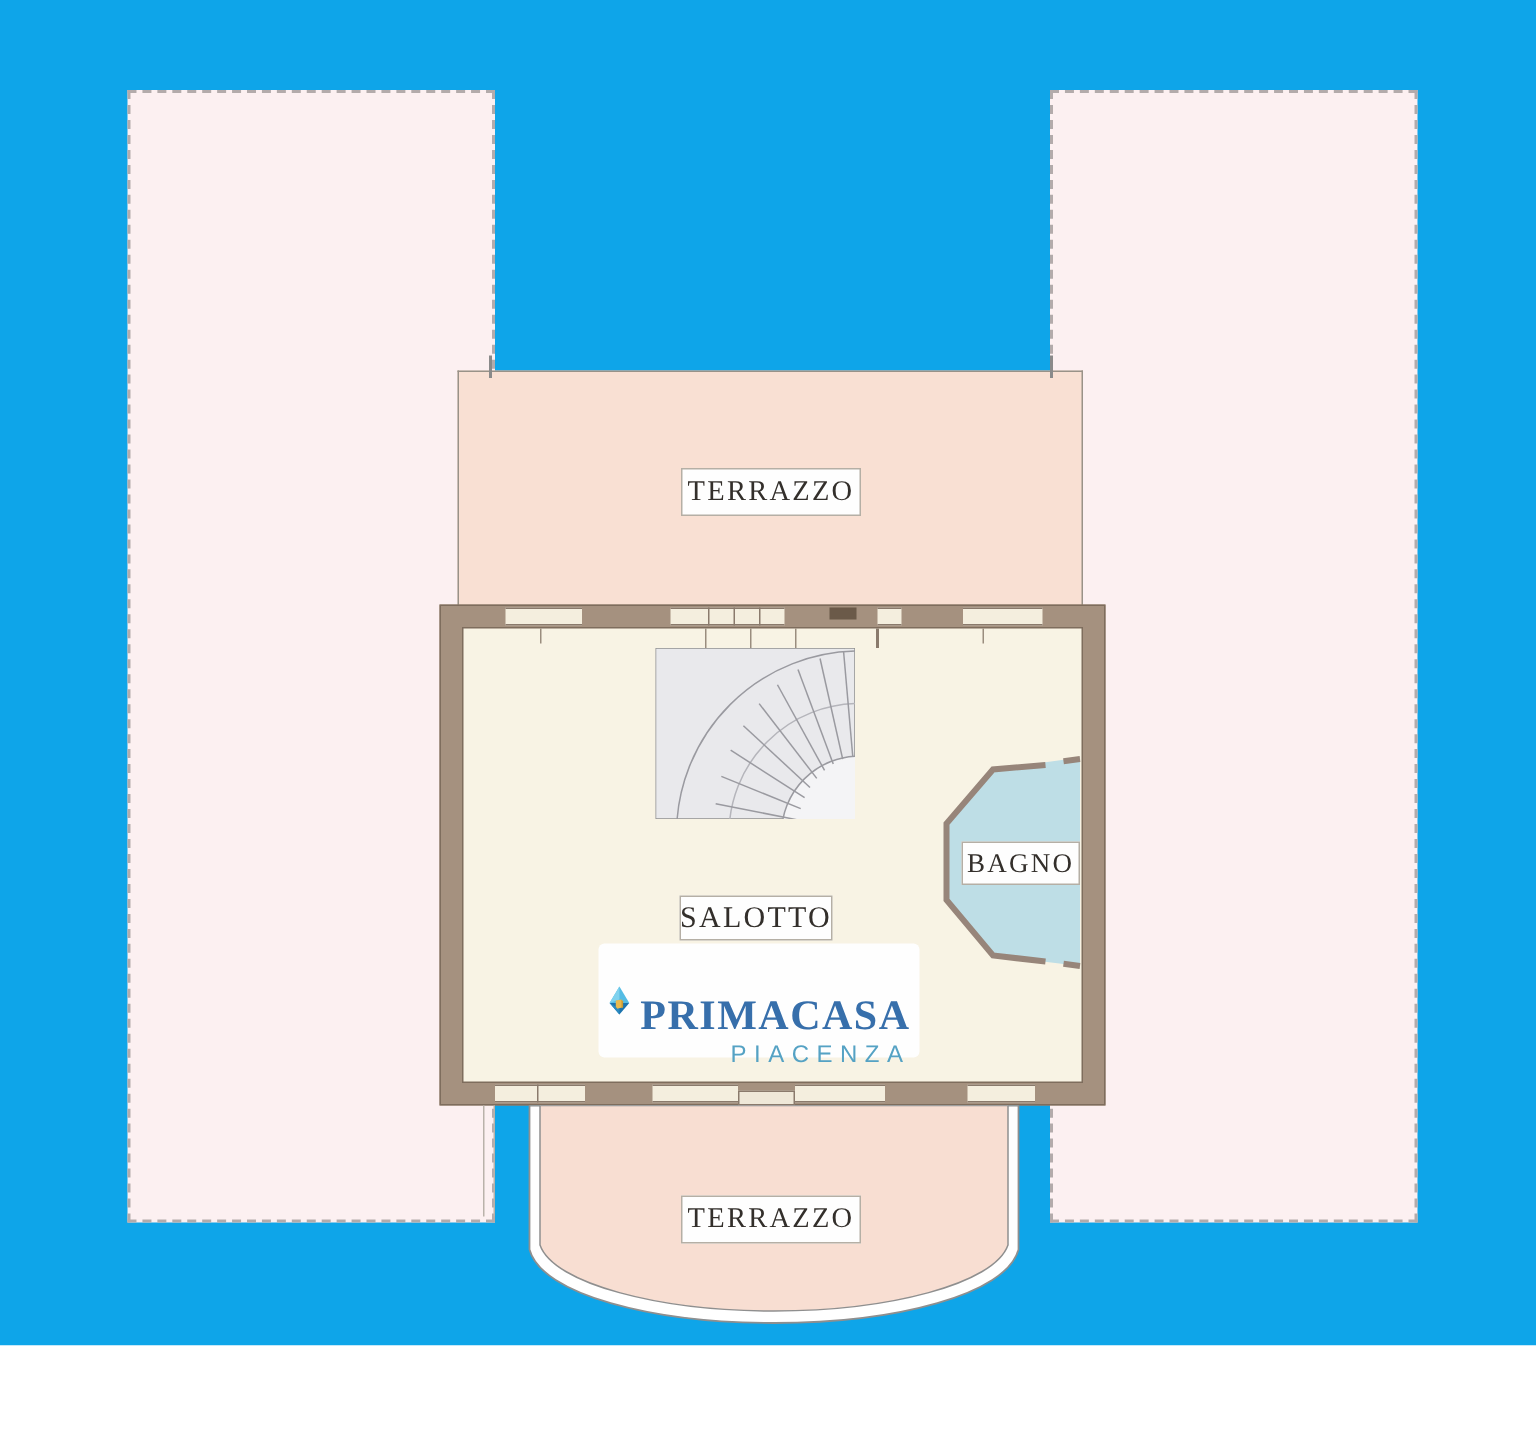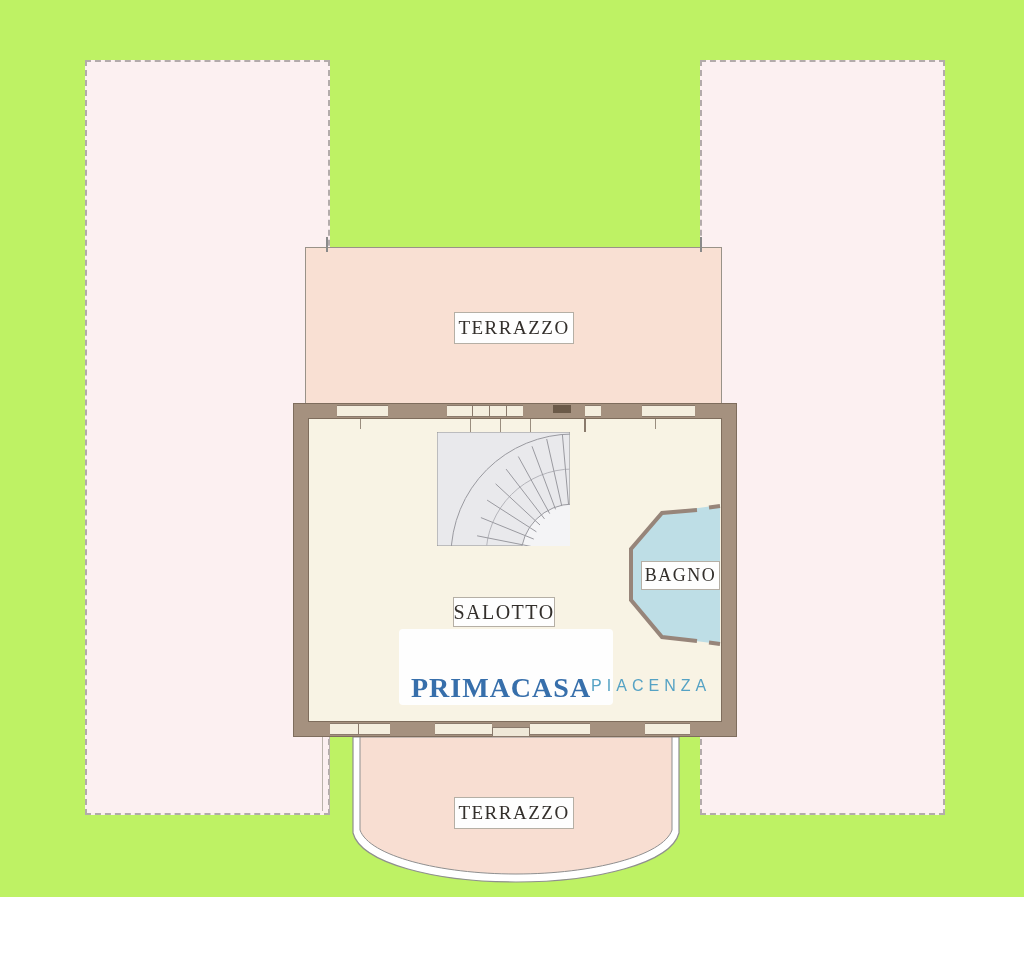--- a/index.html
+++ b/index.html
@@ -1,17 +1,17 @@
 <!DOCTYPE html>
 <html><head>
 <meta charset="utf-8">
 <style>
   html,body{margin:0;padding:0;background:#ffffff;}
   #canvas{
-    position:relative;width:1024px;height:897px;background:#bef264;
+    position:relative;width:1024px;height:897px;background:#0ea5e9;
     font-family:"Liberation Serif", serif;overflow:hidden;
   }
   .outdoor{
     position:absolute;background:#fcf0f1;border:2px dashed #b3abab;box-sizing:border-box;
   }
   .terrace-top{
     position:absolute;left:305px;top:247px;width:417px;height:160px;
     background:#f9e0d3;border:1px solid #999288;border-bottom:none;box-sizing:border-box;
   }
   .tickmark{position:absolute;width:2px;background:#8a8a8a;}
@@ -38,21 +38,21 @@
     position:absolute;background:#fefefe;border:1px solid #b5afa5;
     display:flex;align-items:center;justify-content:center;
     color:#332f2b;letter-spacing:1.5px;z-index:30;
   }
   .svg-layer{position:absolute;z-index:20;}
   .logo-box{
     position:absolute;left:399px;top:629px;width:214px;height:76px;
     background:#fefefe;border-radius:4px;display:flex;align-items:center;
     padding:0 6px;box-sizing:border-box;z-index:30;
   }
-  .logo-text{display:flex;flex-direction:row;align-items:flex-start;margin-left:6px;margin-top:41px;}
+  .logo-text{display:flex;flex-direction:column;align-items:flex-end;margin-left:6px;margin-top:41px;}
   .brand{font-weight:bold;font-size:28px;color:#376fab;letter-spacing:1px;line-height:1;}
   .city{font-family:"Liberation Sans",sans-serif;font-size:16px;color:#55a2c4;letter-spacing:5px;margin-top:4px;line-height:1;}
 </style>
 </head>
 <body>
 
 <div id="canvas">
 
   <div class="outdoor" style="left:85px;top:60px;width:245px;height:755px;"></div>
   <div class="outdoor" style="left:700px;top:60px;width:245px;height:755px;"></div>

